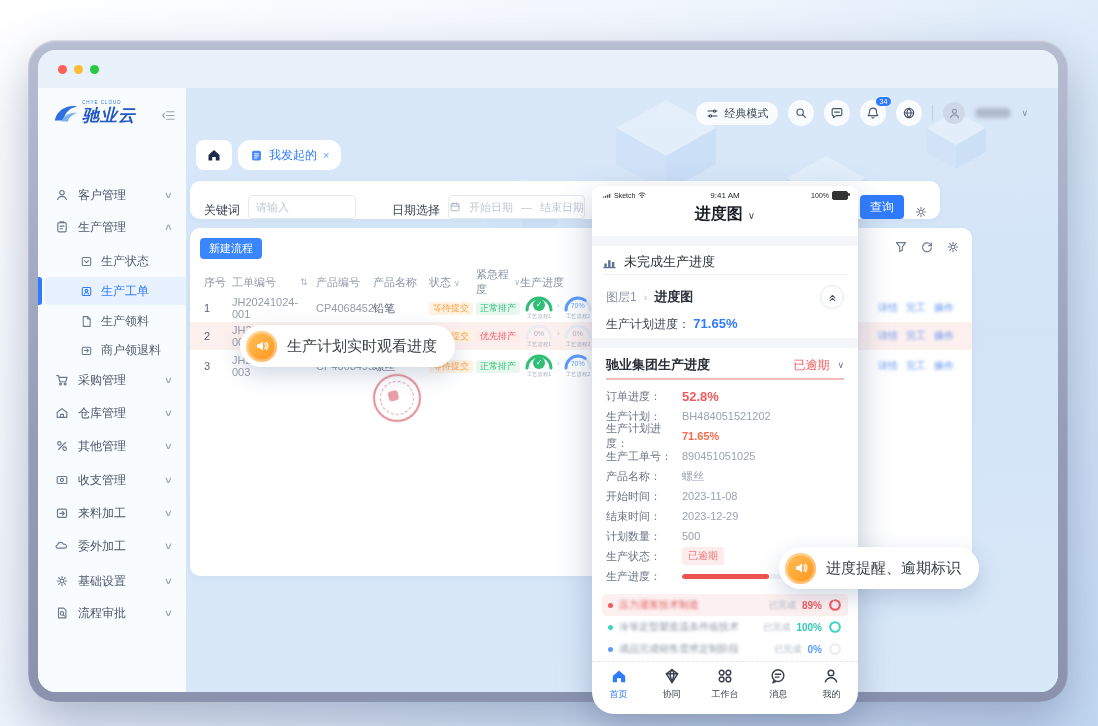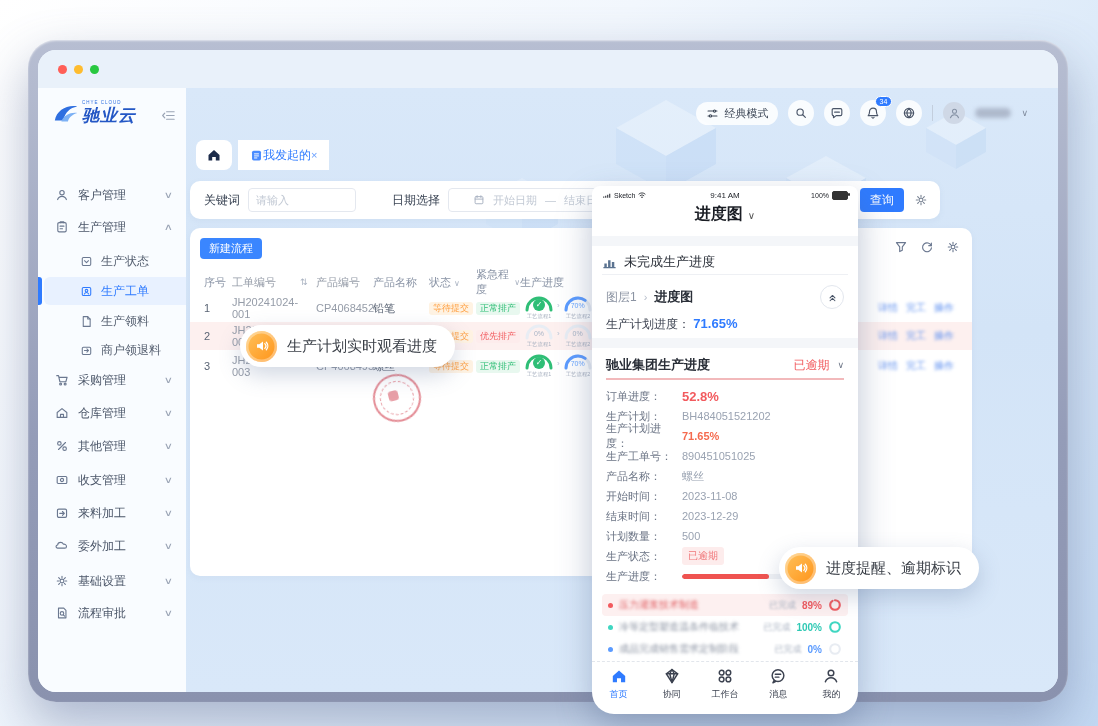--- a/index.html
+++ b/index.html
@@ -36,28 +36,28 @@
   .topnav{position:absolute;right:30px;top:12px;display:flex;align-items:center;gap:10px;}
   .mode-pill{display:flex;align-items:center;gap:5px;background:rgba(255,255,255,.85);border-radius:14px;padding:4px 10px;font-size:11px;color:#3a4454;}
   .nav-circ{width:26px;height:26px;border-radius:50%;background:rgba(255,255,255,.85);display:flex;align-items:center;justify-content:center;color:#4a5568;position:relative;}
   .badge{position:absolute;top:-4px;right:-6px;background:#2f7bff;color:#fff;font-size:7px;border-radius:7px;padding:1px 4px;border:1px solid #fff;}
   .navdiv{width:1px;height:16px;background:#c3cedd;}
   .avatar{width:22px;height:22px;border-radius:50%;background:#cfd8e6;display:flex;align-items:center;justify-content:center;color:#8793a6;}
   .uname{width:36px;height:10px;border-radius:5px;background:#aeb9cc;filter:blur(2px);}
   .ucaret{color:#7f8a9c;font-size:9px;}
   
   .home-pill{position:absolute;left:10px;top:52px;width:36px;height:30px;background:#fff;border-radius:8px;display:flex;align-items:center;justify-content:center;color:#1c2b4a;}
-  .tab-pill{position:absolute;left:52px;top:52px;height:30px;background:#fff;border-radius:0;display:flex;align-items:center;padding:0 12px;font-size:12px;color:#2f7bff;}
+  .tab-pill{position:absolute;left:52px;top:52px;height:30px;background:#fff;border-radius:12px;display:flex;align-items:center;padding:0 12px;gap:6px;font-size:12px;color:#2f7bff;}
   .tab-x{color:#6aa0ff;font-size:11px;}
   
-  .fcard{position:absolute;left:4px;top:93px;width:750px;height:38px;background:#fff;border-radius:10px;display:flex;align-items:center;box-shadow:0 2px 6px rgba(120,140,180,.08);}
+  .fcard{position:absolute;left:4px;top:93px;width:750px;height:38px;background:#fff;border-radius:10px;display:flex;align-items:flex-end;box-shadow:0 2px 6px rgba(120,140,180,.08);}
   .flabel{font-size:12px;color:#3a4454;margin-left:14px;}
   .finput{width:92px;height:22px;border:1px solid #e4e8ef;border-radius:4px;margin-left:8px;font-size:11px;padding:0 7px;color:#333;background:#fff;}
   .finput::placeholder{color:#c2c9d4;}
-  .datebox{display:flex;align-items:center;gap:8px;border:1px solid #e4e8ef;border-radius:4px;height:22px;padding:0 24px;margin-left:8px;font-size:11px;color:#c2c9d4;}
+  .datebox{display:flex;align-items:center;gap:8px;border:1px solid #e4e8ef;border-radius:4px;height:22px;padding:0 0;margin-left:8px;font-size:11px;color:#c2c9d4;}
   .datebox .cal{color:#aab3c2;}
   .btn-q{width:44px;height:24px;background:#2f7bff;color:#fff;border:none;border-radius:4px;font-size:12px;margin-left:auto;}
   .fgear{margin:0 12px 0 10px;color:#7a8494;}
   
   .tcard{position:absolute;left:4px;top:140px;width:782px;height:348px;background:#fff;border-radius:10px;box-shadow:0 2px 6px rgba(120,140,180,.08);}
   .btn-new{position:absolute;left:10px;top:10px;height:21px;background:#3a86ff;color:#fff;border:none;border-radius:4px;font-size:11px;padding:0 9px;}
   .ticons{position:absolute;right:12px;top:12px;display:flex;gap:12px;color:#6b7890;}
   .thead{position:absolute;left:0;top:42px;width:100%;height:24px;font-size:11px;color:#8a94a6;display:flex;align-items:center;}
   .trow{position:absolute;left:0;width:100%;height:28px;display:flex;align-items:center;font-size:11px;color:#5a6474;}
   .trow.alt{background:#fdf0ef;}

